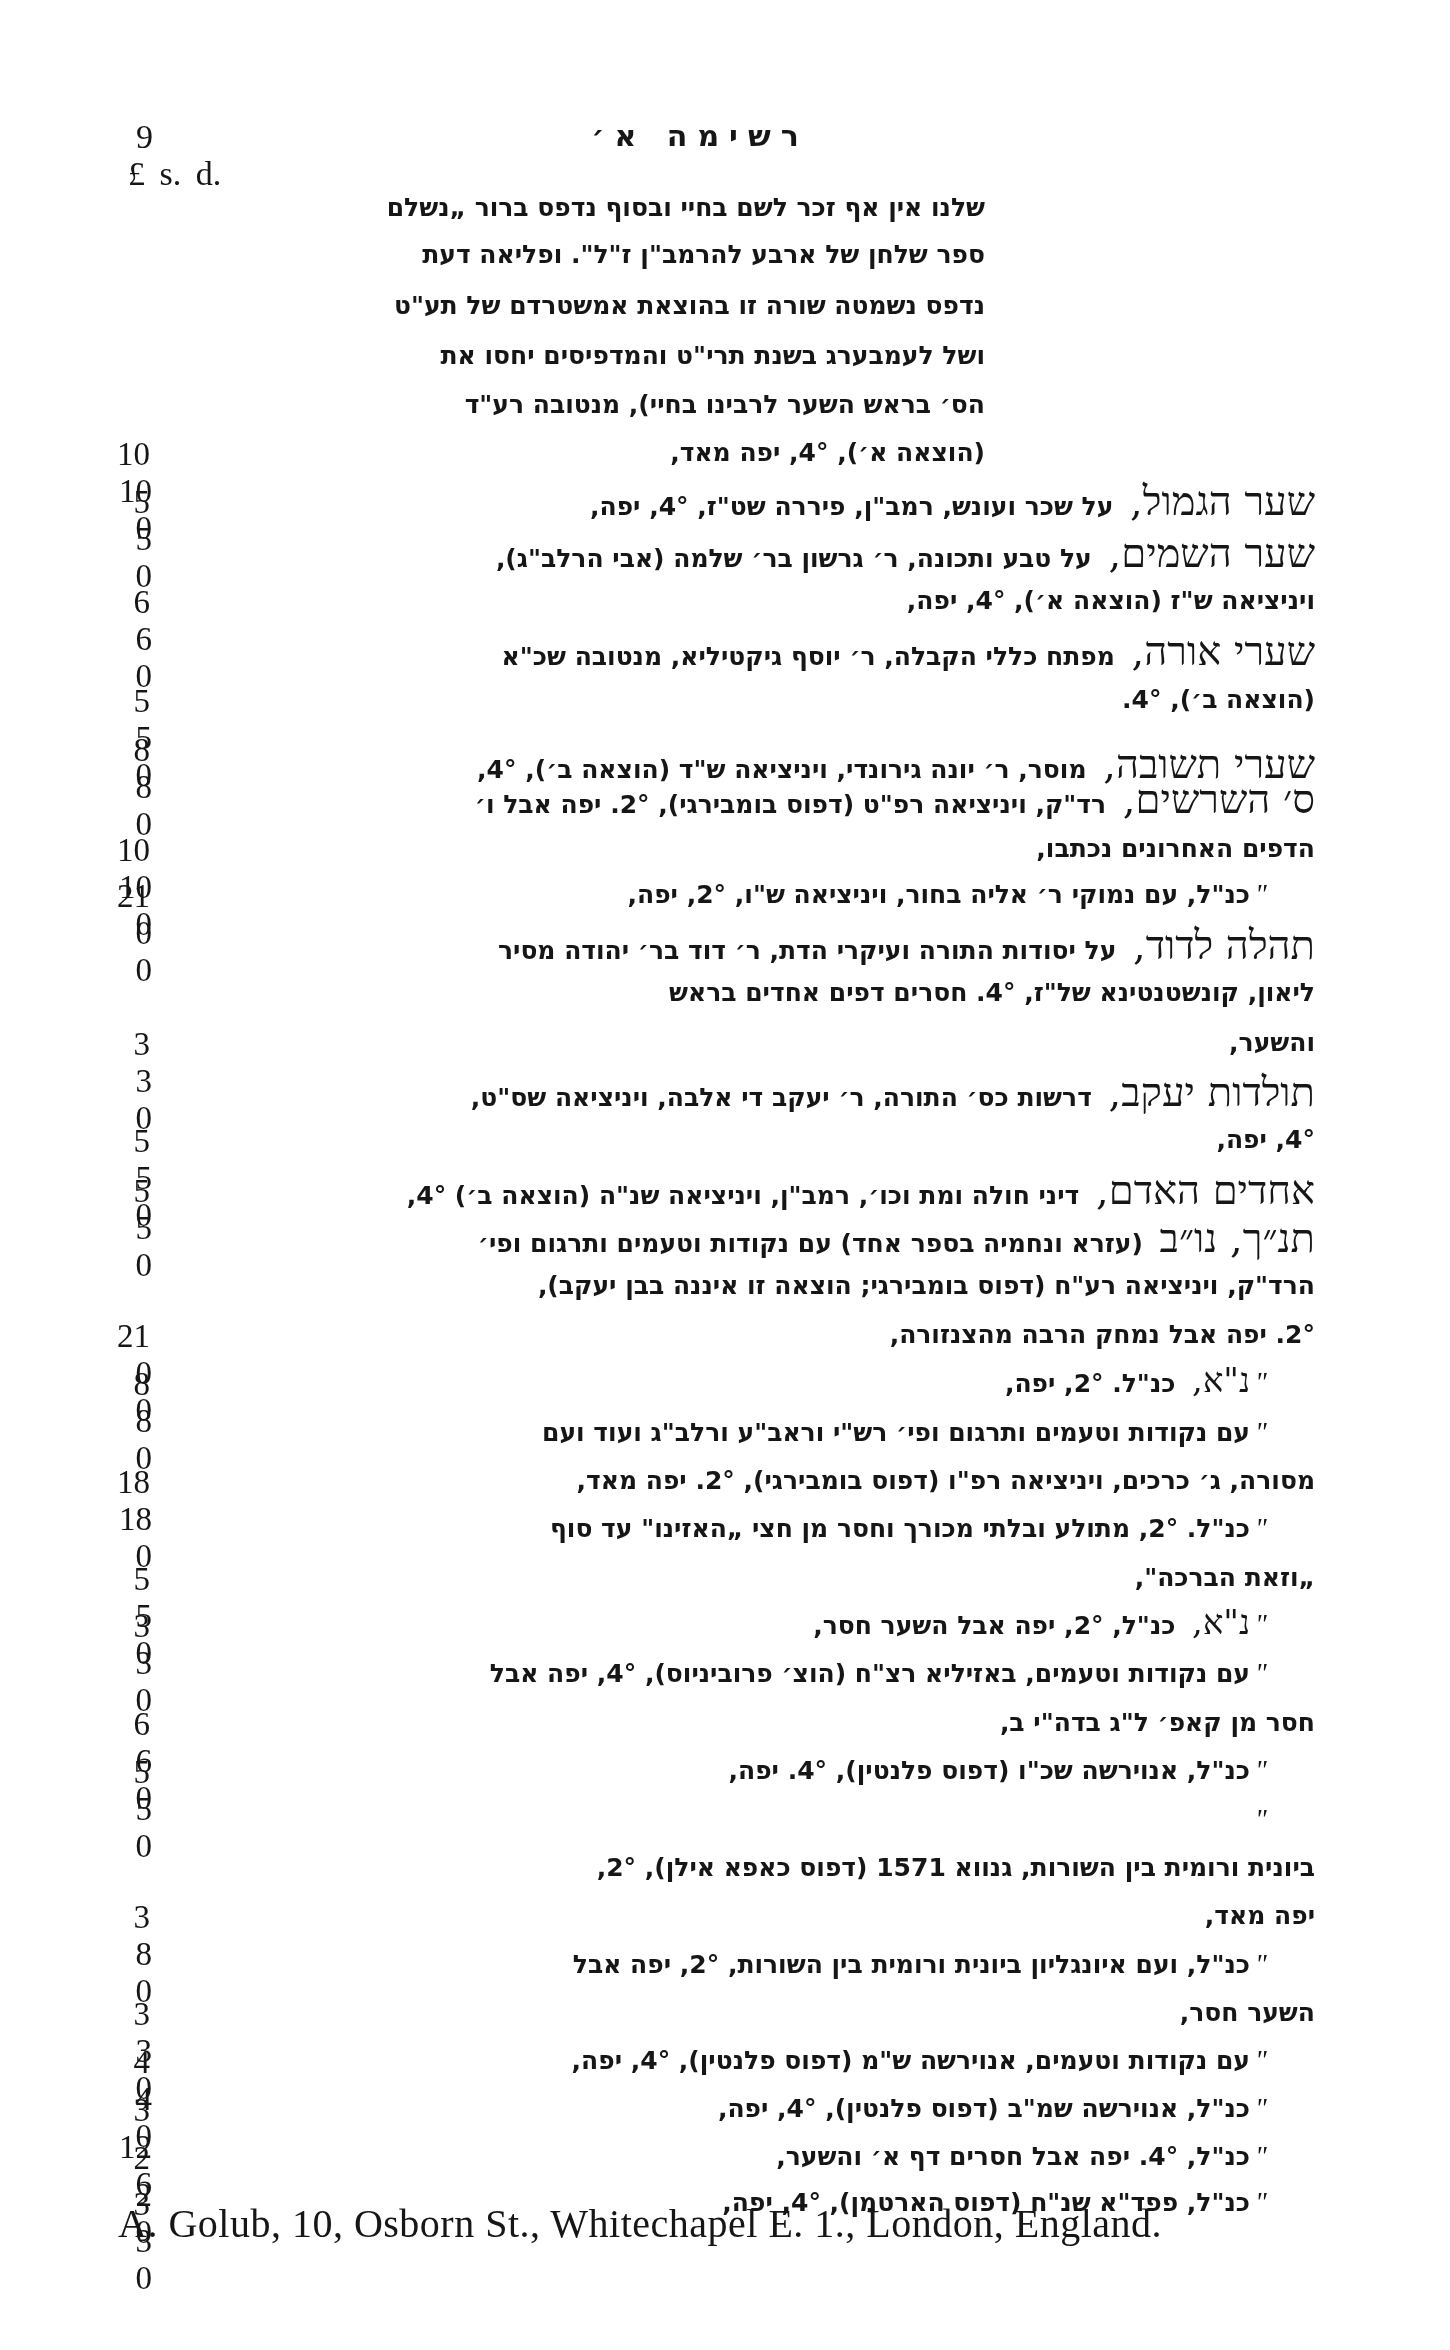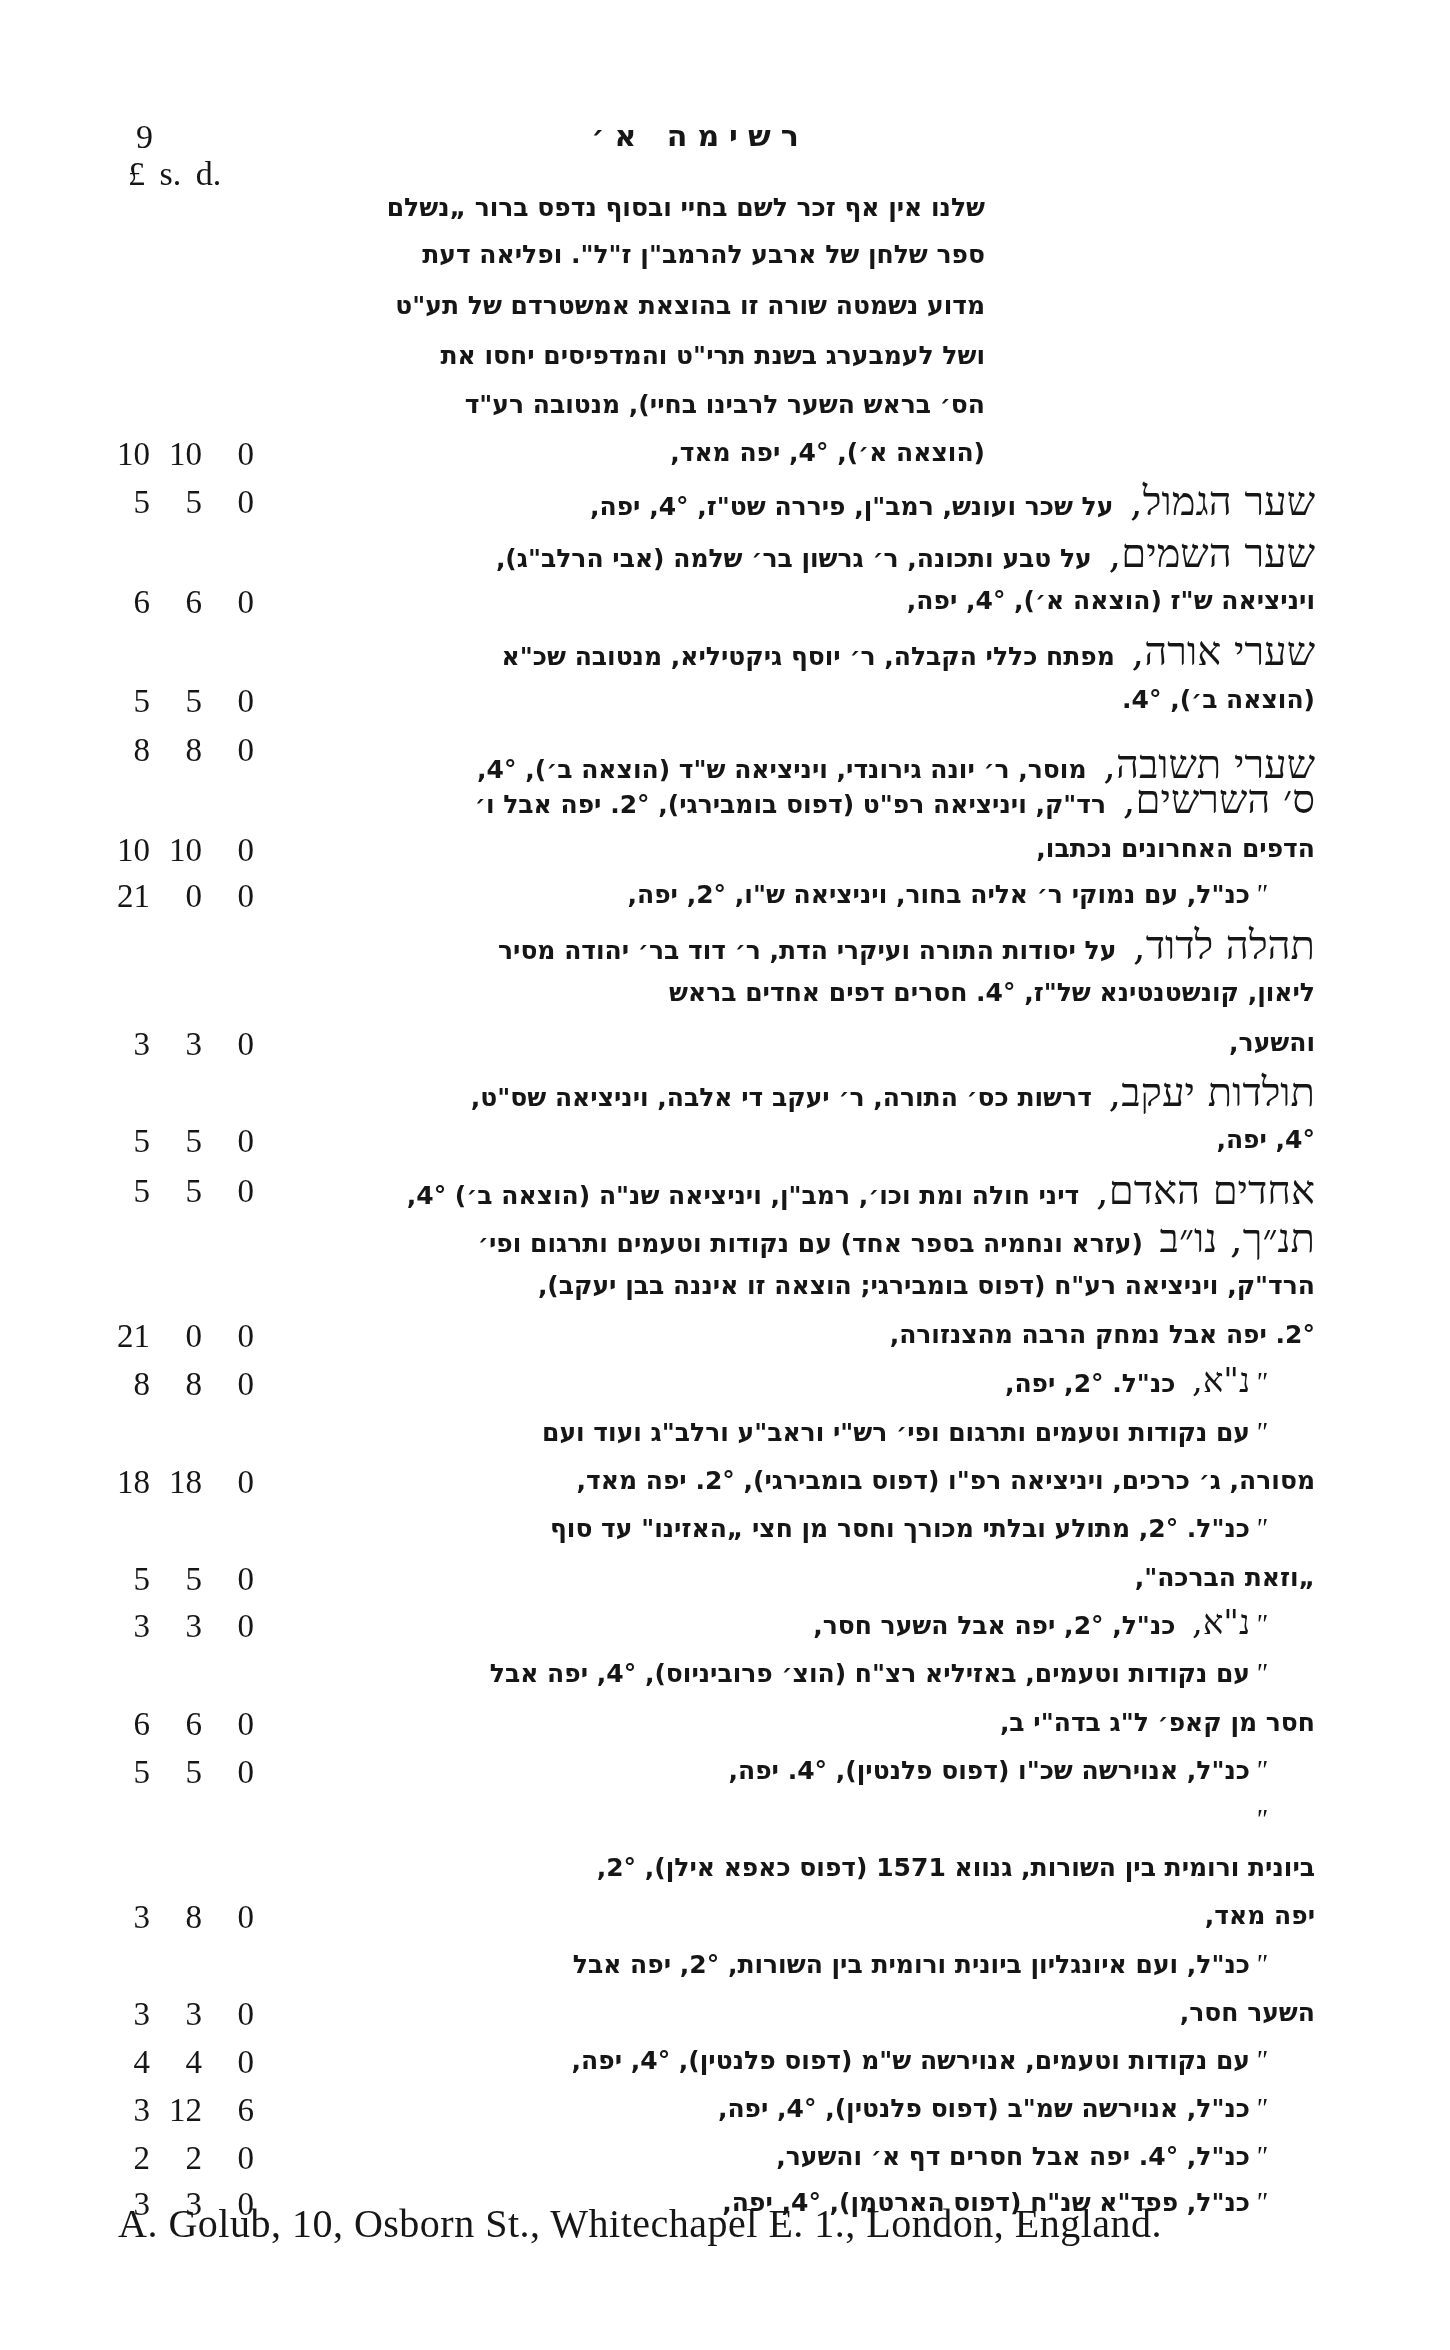--- a/index.html
+++ b/index.html
@@ -5,21 +5,21 @@
     html, body { margin: 0; padding: 0; background: #ffffff; }
     body {
       width: 1450px; height: 2350px; position: relative; overflow: hidden;
       font-family: "DejaVu Serif", serif; color: #161616;
     }
     .page { position: absolute; left: 0; top: 0; width: 1450px; height: 2350px; }
     .page-number { position: absolute; left: 136px; top: 118px; font-size: 34px; font-family: "Liberation Serif", serif; }
     .running-head { position: absolute; left: 500px; top: 118px; width: 400px; text-align: center; font-size: 30px; font-weight: bold; letter-spacing: 10px; direction: rtl; font-family: "DejaVu Sans", sans-serif; }
     .currency-head { position: absolute; left: 128px; top: 155px; font-size: 34px; font-family: "Liberation Serif", serif; word-spacing: 6px; }
     .line { position: absolute; left: 0; width: 1450px; height: 48px; }
-    .price { position: absolute; left: 100px; width: 175px; font-family: "Liberation Serif", serif; font-size: 33px; display: flex; }
+    .price { position: absolute; left: 100px; width: 175px; font-family: "Liberation Serif", serif; font-size: 33px; display: flex; flex-direction: column; }
     .price span { display: inline-block; text-align: right; }
     .price .p { width: 50px; }
     .price .s { width: 52px; }
     .price .d { width: 52px; }
     .text {
       position: absolute; right: 135px; direction: rtl; text-align: right;
       font-family: "DejaVu Sans", sans-serif; font-size: 25px; font-weight: bold; white-space: nowrap;
     }
     .title { font-family: "DejaVu Serif", serif; font-size: 40px; font-weight: normal; margin-left: 8px; }
     .ditto { position: absolute; left: 1255px; font-size: 28px; font-style: italic; font-family: "Liberation Serif", serif; }
@@ -34,21 +34,21 @@
   <div class="currency-head">£ s. d.</div>
 
   <div id="lines">
       <div class="line" style="top: 185px;">
         <div class="text" style="top: 8px; right: 465px;"><span>שלנו אין אף זכר לשם בחיי ובסוף נדפס ברור „נשלם</span></div>
       </div>
       <div class="line" style="top: 232px;">
         <div class="text" style="top: 8px; right: 465px;"><span>ספר שלחן של ארבע להרמב"ן ז"ל". ופליאה דעת</span></div>
       </div>
       <div class="line" style="top: 283px;">
-        <div class="text" style="top: 8px; right: 465px;"><span>מדוע נשמטה שורה זו בהוצאת אמשטרדם של תע"ט</span></div>
+        <div class="text" style="top: 8px; right: 465px;"><span>נדפס נשמטה שורה זו בהוצאת אמשטרדם של תע"ט</span></div>
       </div>
       <div class="line" style="top: 333px;">
         <div class="text" style="top: 8px; right: 465px;"><span>ושל לעמבערג בשנת תרי"ט והמדפיסים יחסו את</span></div>
       </div>
       <div class="line" style="top: 382px;">
         <div class="text" style="top: 8px; right: 465px;"><span>הס׳ בראש השער לרבינו בחיי), מנטובה רע"ד</span></div>
       </div>
       <div class="line" style="top: 430px;">
         <div class="price" style="top: 6px;">
           <span class="p">10</span>

